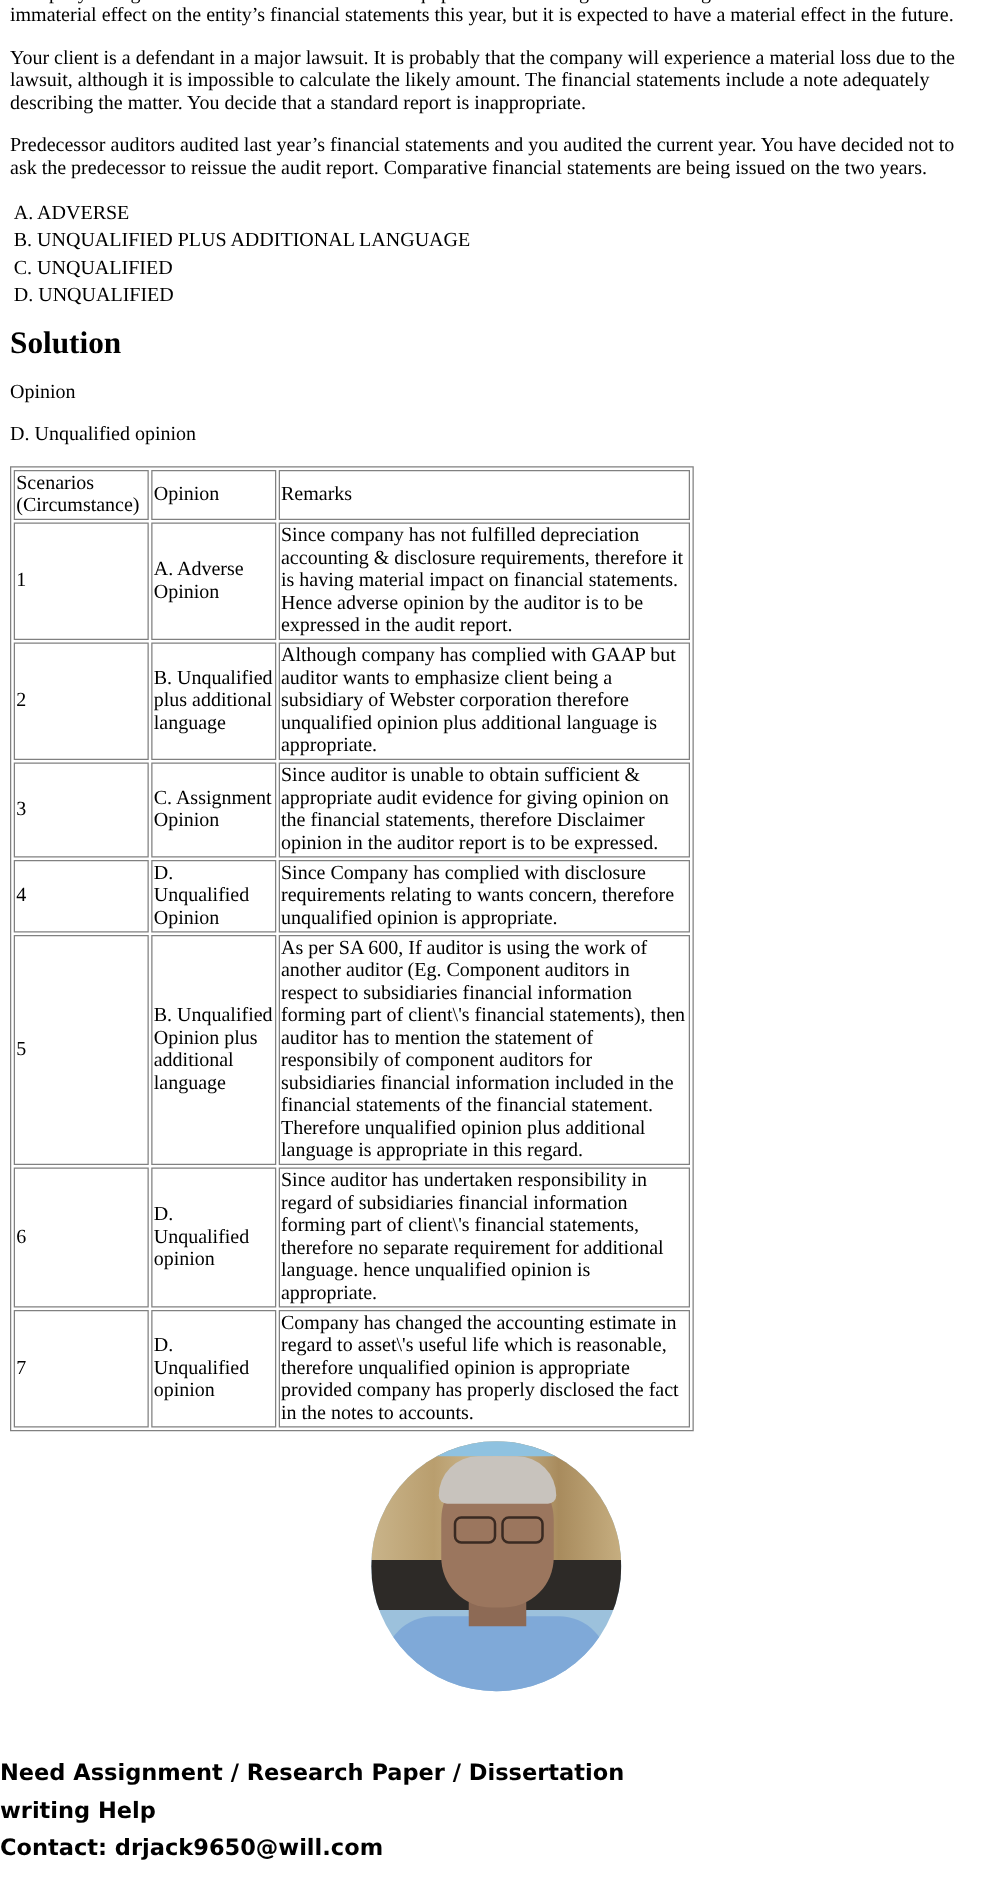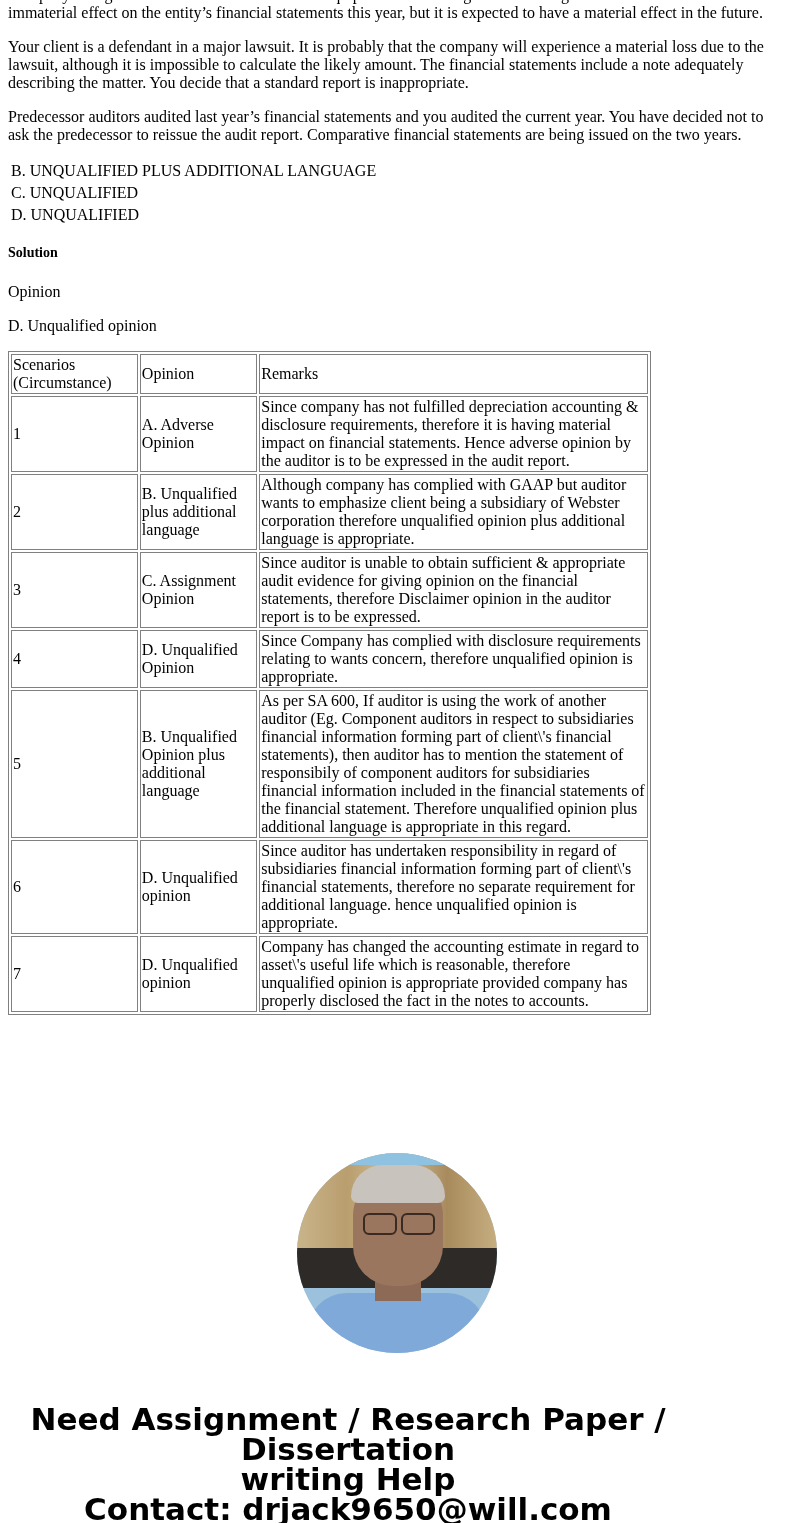--- a/index.html
+++ b/index.html
@@ -11,28 +11,28 @@
     font-family: "Liberation Serif", serif;
     font-size: 16px;
     line-height: 18px;
     color: #000;
   }
   .content { position: absolute; left: 8px; top: -14px; width: 770px; }
   p { margin: 0 0 16px 0; }
   .cut-line { height: 18px; overflow: hidden; margin: 0; }
   .options { margin: 0 0 0 3px; padding: 0; list-style: none; }
   .options li { line-height: 22px; }
-  h3 { font-size: 14px; font-weight: bold; margin: 16px 0 19px 0; line-height: 22px; }
+  h3 { font-size: 25px; font-weight: bold; margin: 16px 0 19px 0; line-height: 22px; }
   .op-label { margin: 0 0 16px 0; }
   table.sol {
     border: 1px solid #808080;
     border-collapse: separate;
     border-spacing: 2px;
     margin-top: 0;
-    width: 643px;
+    width: 547px;
   }
   table.sol td {
     border: 1px solid #808080;
     padding: 1px;
     vertical-align: middle;
     line-height: 18px;
   }
   td.c1 { width: 104px; }
   td.c2 { width: 96px; }
   td.c3 { width: 327px; }
@@ -47,37 +47,37 @@
   .av-sky { position: absolute; left: 40px; top: 0; width: 130px; height: 12px; background: #8fc2e0; }
   .av-dark { position: absolute; left: 0; top: 95px; width: 200px; height: 40px; background: #2d2a27; }
   .av-shirt { position: absolute; left: 10px; top: 140px; width: 180px; height: 80px; border-radius: 40px 40px 0 0; background: #7fa9d8; }
   .av-neck { position: absolute; left: 78px; top: 118px; width: 46px; height: 30px; background: #8d6a55; }
   .av-head { position: absolute; left: 56px; top: 18px; width: 90px; height: 115px; border-radius: 45px 45px 40px 40px; background: #9b765e; }
   .av-hair { position: absolute; left: 54px; top: 12px; width: 94px; height: 38px; border-radius: 47px 47px 10px 10px; background: #c8c3bd; }
   .av-glass-l { position: absolute; left: 66px; top: 60px; width: 30px; height: 18px; border: 2px solid #3a2a22; border-radius: 6px; }
   .av-glass-r { position: absolute; left: 104px; top: 60px; width: 30px; height: 18px; border: 2px solid #3a2a22; border-radius: 6px; }
   .promo {
     position: absolute; left: 0; top: 1404px; width: 696px;
-    text-align: center;
     font-family: "DejaVu Sans", sans-serif;
     font-weight: bold;
-    font-size: 31px;
+    font-size: 18px;
     line-height: 30px;
   }
 </style>
 </head>
 <body>
 
 <div class="content">
   <div class="cut-line">Company changed the estimated useful life of its equipment. This change in accounting estimate has an</div>
   <p>immaterial effect on the entity’s financial statements this year, but it is expected to have a material effect in the future.</p>
   <p>Your client is a defendant in a major lawsuit. It is probably that the company will experience a material loss due to the lawsuit, although it is impossible to calculate the likely amount. The financial statements include a note adequately describing the matter. You decide that a standard report is inappropriate.</p>
   <p>Predecessor auditors audited last year’s financial statements and you audited the current year. You have decided not to ask the predecessor to reissue the audit report. Comparative financial statements are being issued on the two years.</p>
 
   <ul class="options">
+    <li>A. ADVERSE</li>
     <li>B. UNQUALIFIED PLUS ADDITIONAL LANGUAGE</li>
     <li>C. UNQUALIFIED</li>
     <li>D. UNQUALIFIED</li>
   </ul>
 
   <h3>Solution</h3>
   <p class="op-label">Opinion</p>
   <p class="op-label">D. Unqualified opinion</p>
 
   <table class="sol">

